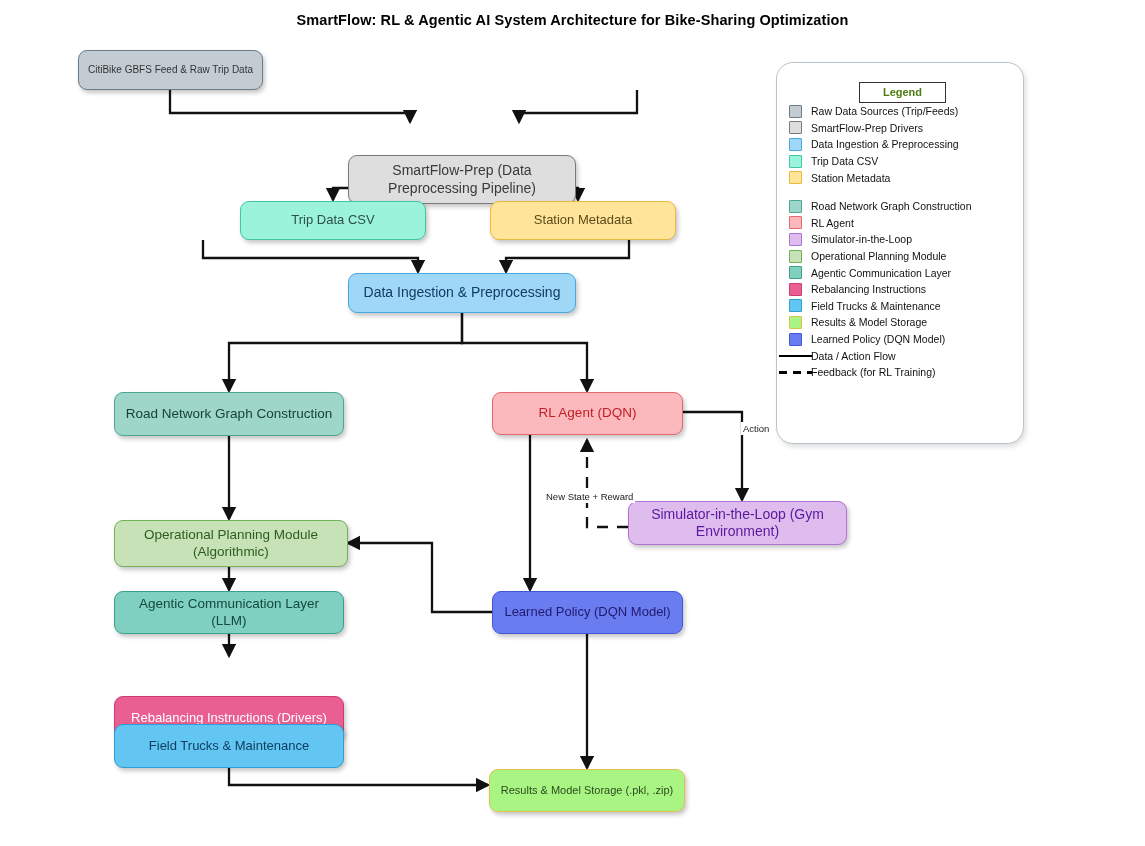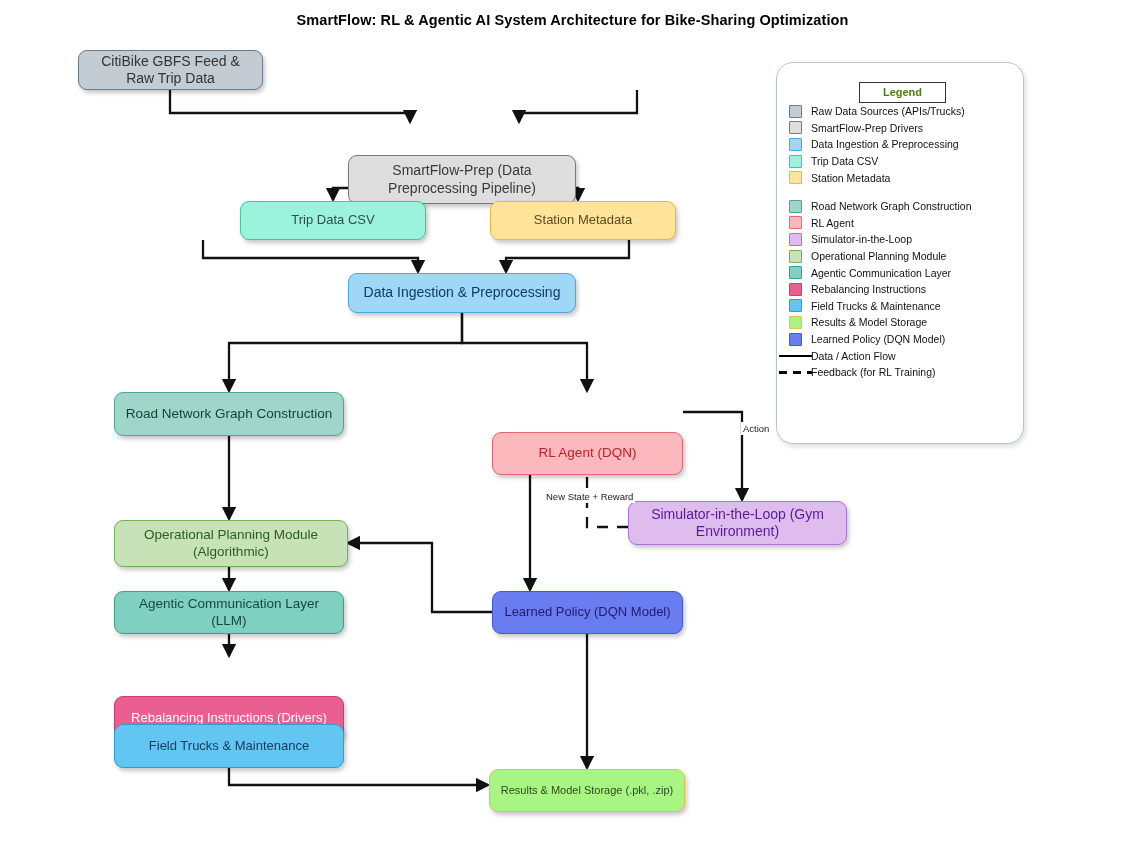--- a/index.html
+++ b/index.html
@@ -18,21 +18,21 @@
 
   .node{
     position:absolute;box-sizing:border-box;
     display:flex;align-items:center;justify-content:center;text-align:center;
     border-radius:9px;border:1.4px solid #555;
     box-shadow:2px 3px 4px rgba(0,0,0,0.22);
     padding:2px 8px;line-height:1.25;
   }
   .node span{display:block;}
 
-  .n-src{background:#c3ccd3;border-color:#6b7b88;color:#333;font-size:14px;}
+  .n-src{background:#c3ccd3;border-color:#6b7b88;color:#333;font-size:10px;}
   .n-prep{background:#dedede;border-color:#7a7a7a;color:#3a3a3a;font-size:14px;margin-top:32px;}
   .n-trip{background:#9af3da;border-color:#3fc7a5;color:#2f4f4a;font-size:13px;}
   .n-station{background:#ffe49a;border-color:#e8b93f;color:#5c4a1a;font-size:13px;}
   .n-ingest{background:#9fd8f7;border-color:#49a8e0;color:#123b66;font-size:14px;}
   .n-road{background:#9ed6c9;border-color:#4aa796;color:#16423a;font-size:13.5px;}
   .n-rl{background:#fcb9bd;border-color:#e8676f;color:#c02027;font-size:13.5px;}
   .n-sim{background:#debcee;border-color:#b072d6;color:#5b189e;font-size:14px;}
   .n-plan{background:#c6e2b6;border-color:#70b255;color:#2f5c20;font-size:13.5px;}
   .n-agentic{background:#7fd0c0;border-color:#3aa08c;color:#14493f;font-size:13.5px;}
   .n-rebal{background:#ea5f92;border-color:#cf3a72;color:#ffffff;font-size:13px;}
@@ -142,21 +142,21 @@
   </div>
 
   <div class="node n-ingest" style="left:348px;top:273px;width:228px;height:40px;">
     <span>Data Ingestion &amp; Preprocessing</span>
   </div>
 
   <div class="node n-road" style="left:114px;top:392px;width:230px;height:44px;">
     <span>Road Network Graph Construction</span>
   </div>
 
-  <div class="node n-rl" style="left:492px;top:392px;width:191px;height:43px;margin-top:40px;">
+  <div class="node n-rl" style="left:492px;top:392px;width:191px;height:43px;">
     <span>RL Agent (DQN)</span>
   </div>
 
   <div class="node n-sim" style="left:628px;top:501px;width:219px;height:44px;">
     <span>Simulator-in-the-Loop (Gym Environment)</span>
   </div>
 
   <div class="node n-plan" style="left:114px;top:520px;width:234px;height:47px;">
     <span>Operational Planning Module (Algorithmic)</span>
   </div>
@@ -183,21 +183,21 @@
 
   <div class="edge-label" style="left:741px;top:422px;">Action</div>
 
   <div class="edge-label" style="left:544px;top:490px;">New State + Reward</div>
 
   <div id="legend">
     <div id="legend-title">Legend</div>
     <div class="legend-rows" id="legend-rows">
         <div class="lrow">
           <span class="sw" style="background: rgb(195, 204, 211); border-color: rgb(107, 123, 136);"></span>
-          <span class="lbl">Raw Data Sources (APIs/Trucks)</span>
+          <span class="lbl">Raw Data Sources (Trip/Feeds)</span>
         </div>
         <div class="lrow">
           <span class="sw" style="background: rgb(222, 222, 222); border-color: rgb(122, 122, 122);"></span>
           <span class="lbl">SmartFlow-Prep Drivers</span>
         </div>
         <div class="lrow">
           <span class="sw" style="background: rgb(159, 216, 247); border-color: rgb(73, 168, 224);"></span>
           <span class="lbl">Data Ingestion &amp; Preprocessing</span>
         </div>
         <div class="lrow">

